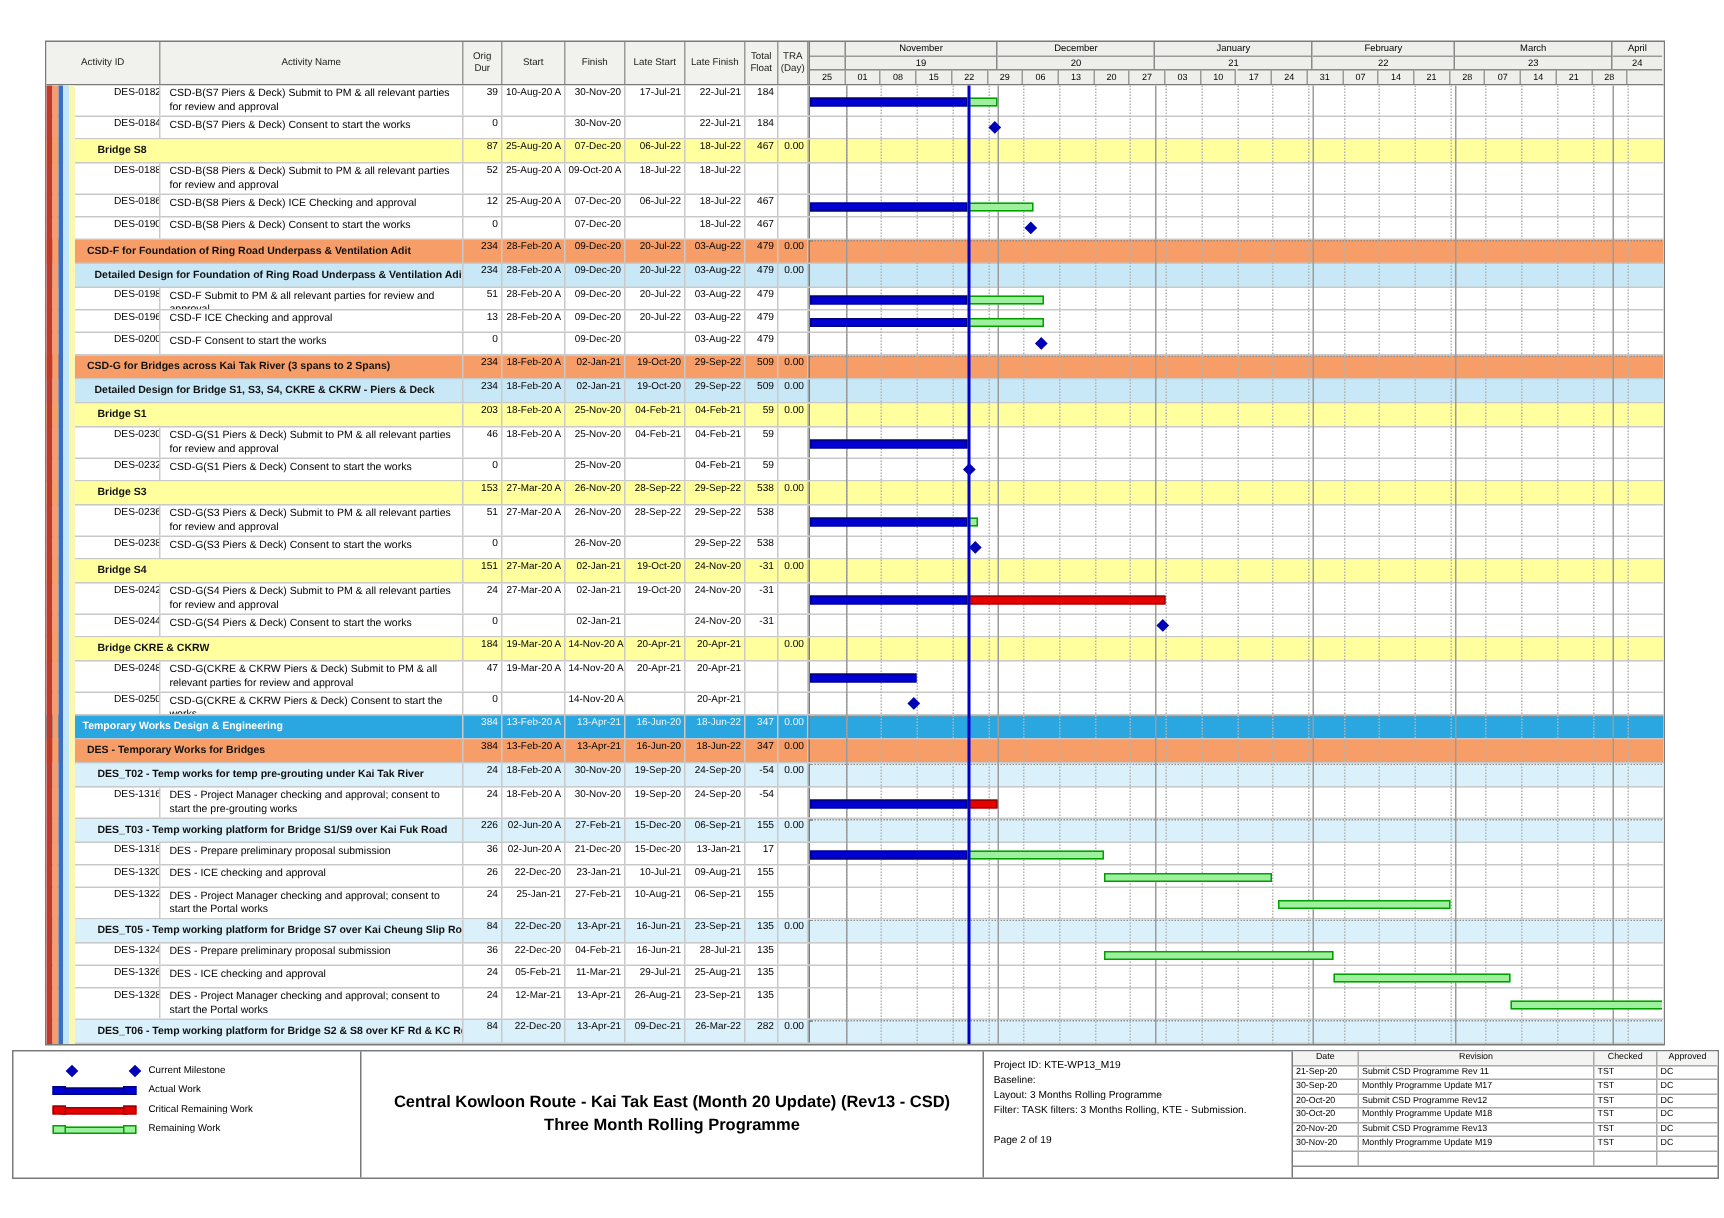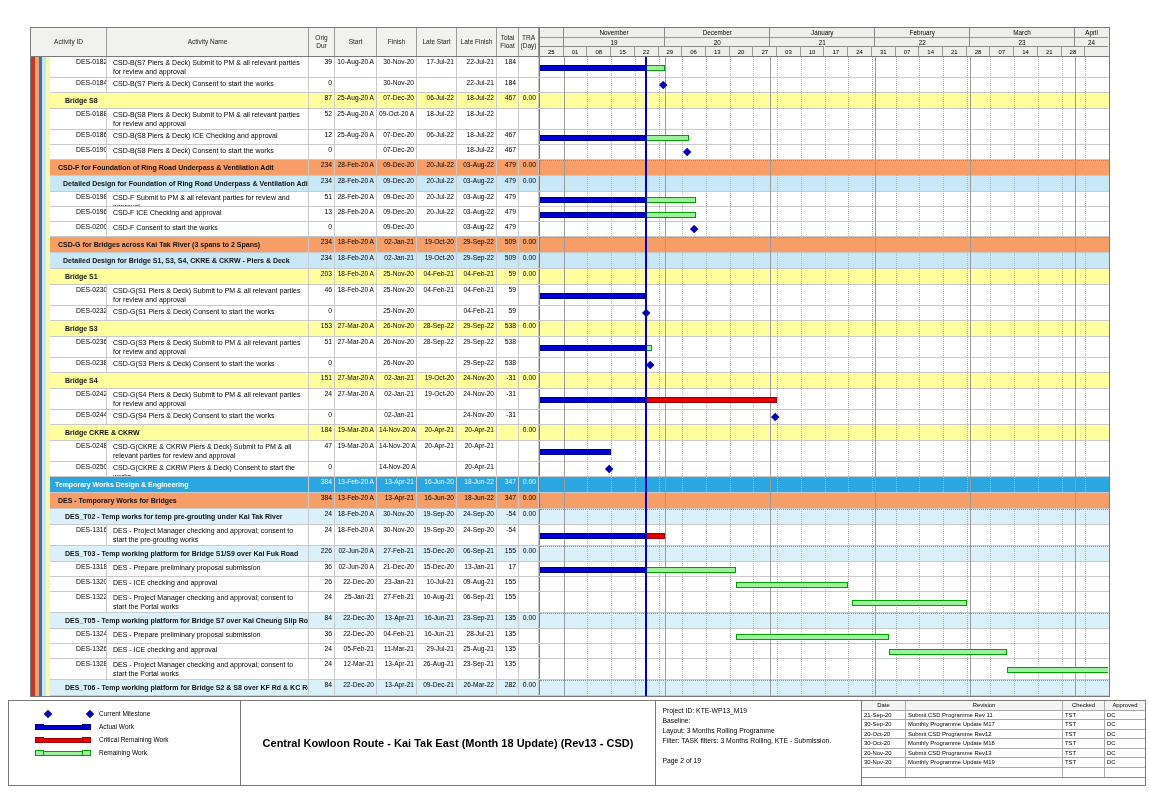--- a/index.html
+++ b/index.html
@@ -726,21 +726,22 @@
             <span class="lgbar">
               <span class="mid" style="background: rgb(158, 240, 158); border: 1px solid rgb(0, 160, 0);"></span>
               <span class="sqL" style="background: rgb(158, 240, 158); border: 1px solid rgb(0, 160, 0); box-sizing: border-box;"></span>
               <span class="sqR" style="background: rgb(158, 240, 158); border: 1px solid rgb(0, 160, 0); box-sizing: border-box;"></span>
             </span>
           </div>
           <div class="lglabel">Remaining Work</div>
         </div>
       </div>
     <div class="titlebox">
-      <div class="title1">Central Kowloon Route - Kai Tak East (Month 18 Update) (Rev13 - CSD)</div>
+      <div class="title1">Central Kowloon Route - Kai Tak East (Month 20 Update) (Rev13 - CSD)</div>
+      <div class="title2">Three Month Rolling Programme</div>
     </div>
     <div class="infobox">
       <div>Project ID: KTE-WP13_M19</div>
       <div>Baseline:</div>
       <div>Layout: 3 Months Rolling Programme</div>
       <div>Filter: TASK filters: 3 Months Rolling, KTE - Submission.</div>
       <div class="infopage">Page 2 of 19</div>
     </div>
     <div class="revbox">
       <div class="revtable" id="revtable">

